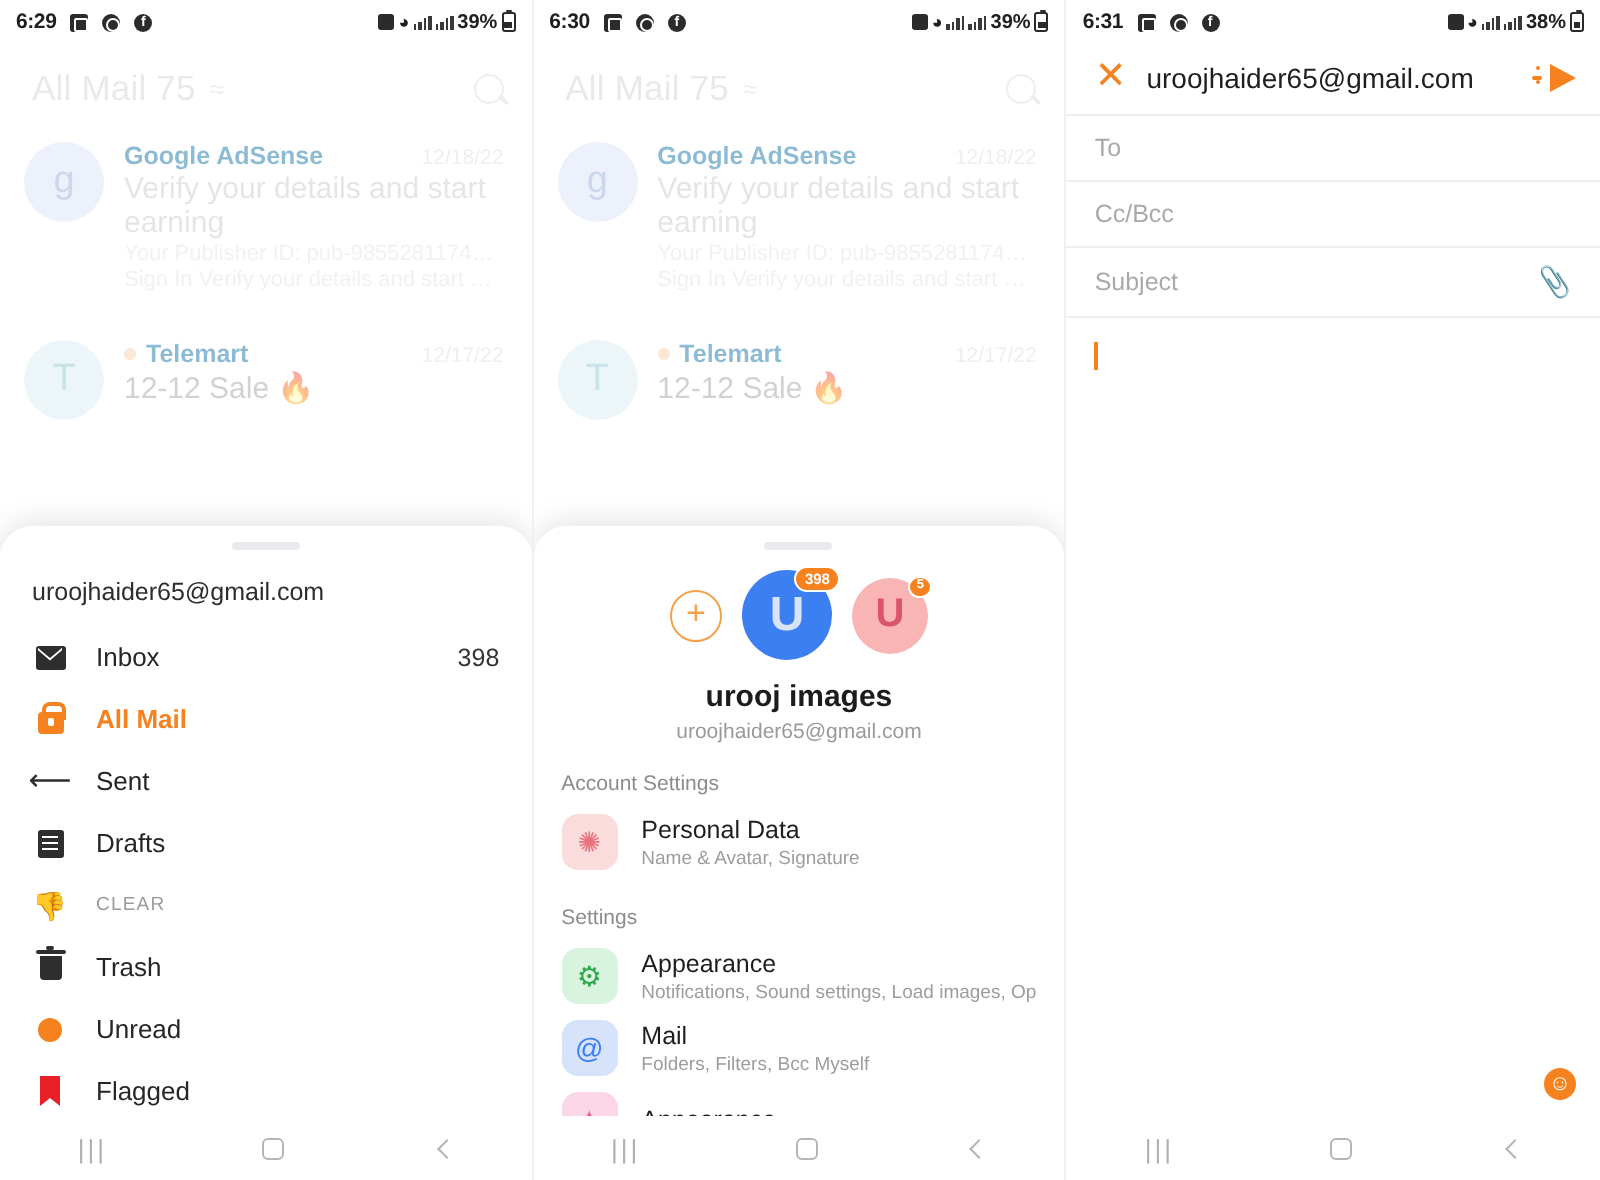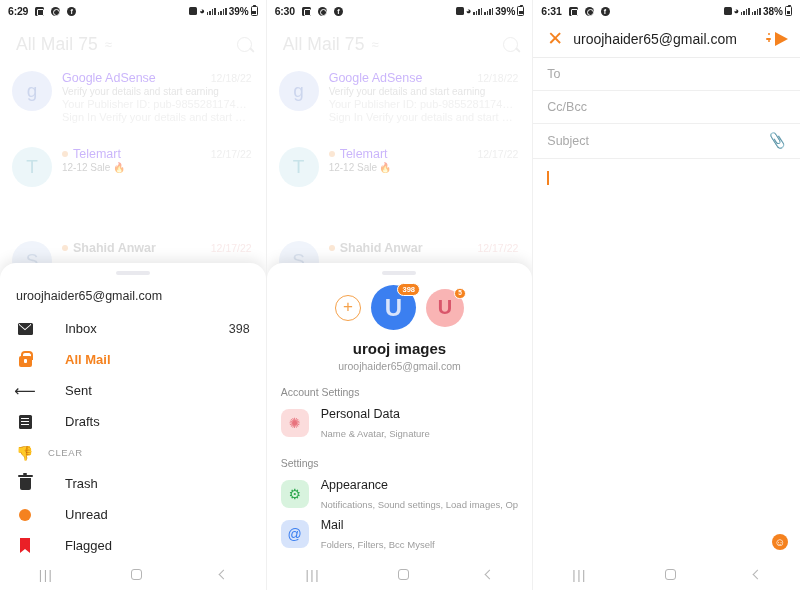--- a/index.html
+++ b/index.html
@@ -94,23 +94,23 @@
     right:-4px; bottom:0.5px; border-radius:1px;
   }
   .mail-row { display: flex; padding: 6px 14px 6px 12px; gap: 10px; }
   .avatar {
     width: 40px; height: 40px; border-radius: 50%;
     flex: 0 0 40px; display: flex; align-items: center; justify-content: center;
     font-size: 19px; color: #fff; font-weight: 500;
   }
   .mrow-body { flex: 1; min-width: 0; }
   .mrow-top { display: flex; justify-content: space-between; align-items: baseline; }
-  .mrow-from { font-size: 12.5px; color: #8b5cf6; }
+  .mrow-from { font-size: 12.5px; color: #0369a1; font-weight: bold; }
   .mrow-date { font-size: 10.5px; color: #dadada; }
-  .mrow-subj { font-size: 10px; color: #c6c6c6; margin-top: 1px; }
+  .mrow-subj { font-size: 15px; color: #c6c6c6; margin-top: 1px; }
   .mrow-pre { font-size: 11px; color: #e0e0e0; margin-top: 1px;
     white-space: nowrap; overflow: hidden; text-overflow: ellipsis; }
   .unread-dot {
     width: 6px; height: 6px; border-radius: 50%; background: #f7c9a0;
     display: inline-block; margin-right: 5px; vertical-align: 1px;
   }
   .scrim {
     position: absolute; inset: 0;
     background: rgba(255,255,255,0.55);
     z-index: 5;
@@ -131,21 +131,21 @@
   
   .drawer { top: 263px; }
   .drawer-email {
     font-size: 12.5px; color: #2d2d2d; padding: 10px 16px 10px 16px;
   }
   .drawer-item {
     display: flex; align-items: center; height: 31px; padding: 0 16px;
     gap: 14px;
   }
   .di-ico { width: 18px; display: flex; justify-content: center; align-items: center; }
-  .di-label { font-size: 13px; color: #262626; flex: 1; margin-left: 17px; }
+  .di-label { font-size: 13px; color: #262626; flex: 1; }
   .di-label.active { color: #f5821f; font-weight: 700; }
   .di-count { font-size: 12.5px; color: #333; }
   .di-clear { font-size: 9.5px; color: #9b9b9b; letter-spacing: 0.6px; }
 
   .ic-inbox { width: 15px; height: 12px; background: #2e2e2e; border-radius: 1.5px;
     position: relative; }
   .ic-inbox::after {
     content:""; position:absolute; inset:1.5px;
     border-top: 1.6px solid #fff; border-bottom: 0;
     clip-path: polygon(0 0,50% 55%,100% 0,100% 12%,50% 70%,0 12%);
@@ -225,21 +225,21 @@
   .sec-title {
     font-size: 10.5px; color: #8c8c8c; padding: 14px 14px 5px 14px;
   }
   .set-row { display: flex; align-items: center; gap: 12px; padding: 4px 14px; }
   .set-ico {
     width: 28px; height: 28px; border-radius: 8px; flex: 0 0 28px;
     display: flex; align-items: center; justify-content: center; font-size: 14px;
   }
   .set-txt { min-width: 0; }
   .set-name { font-size: 12.5px; color: #1e1e1e; }
-  .set-sub { font-size: 9.5px; color: #9d9d9d; margin-top: 7px;
+  .set-sub { font-size: 9.5px; color: #9d9d9d; margin-top: 2px;
     white-space: nowrap; overflow: hidden; }
 
   
   .compose { position: absolute; inset: 22px 0 32px 0; background: #fff; }
   .cmp-header {
     display: flex; align-items: center; gap: 10px;
     padding: 7px 12px 9px 14px; border-bottom: 1px solid #ededed;
   }
   .close-x { color: #f5821f; font-size: 19px; line-height: 1; font-weight: 300; }
   .cmp-acct { flex: 1; font-size: 14px; color: #1f1f1f; }

